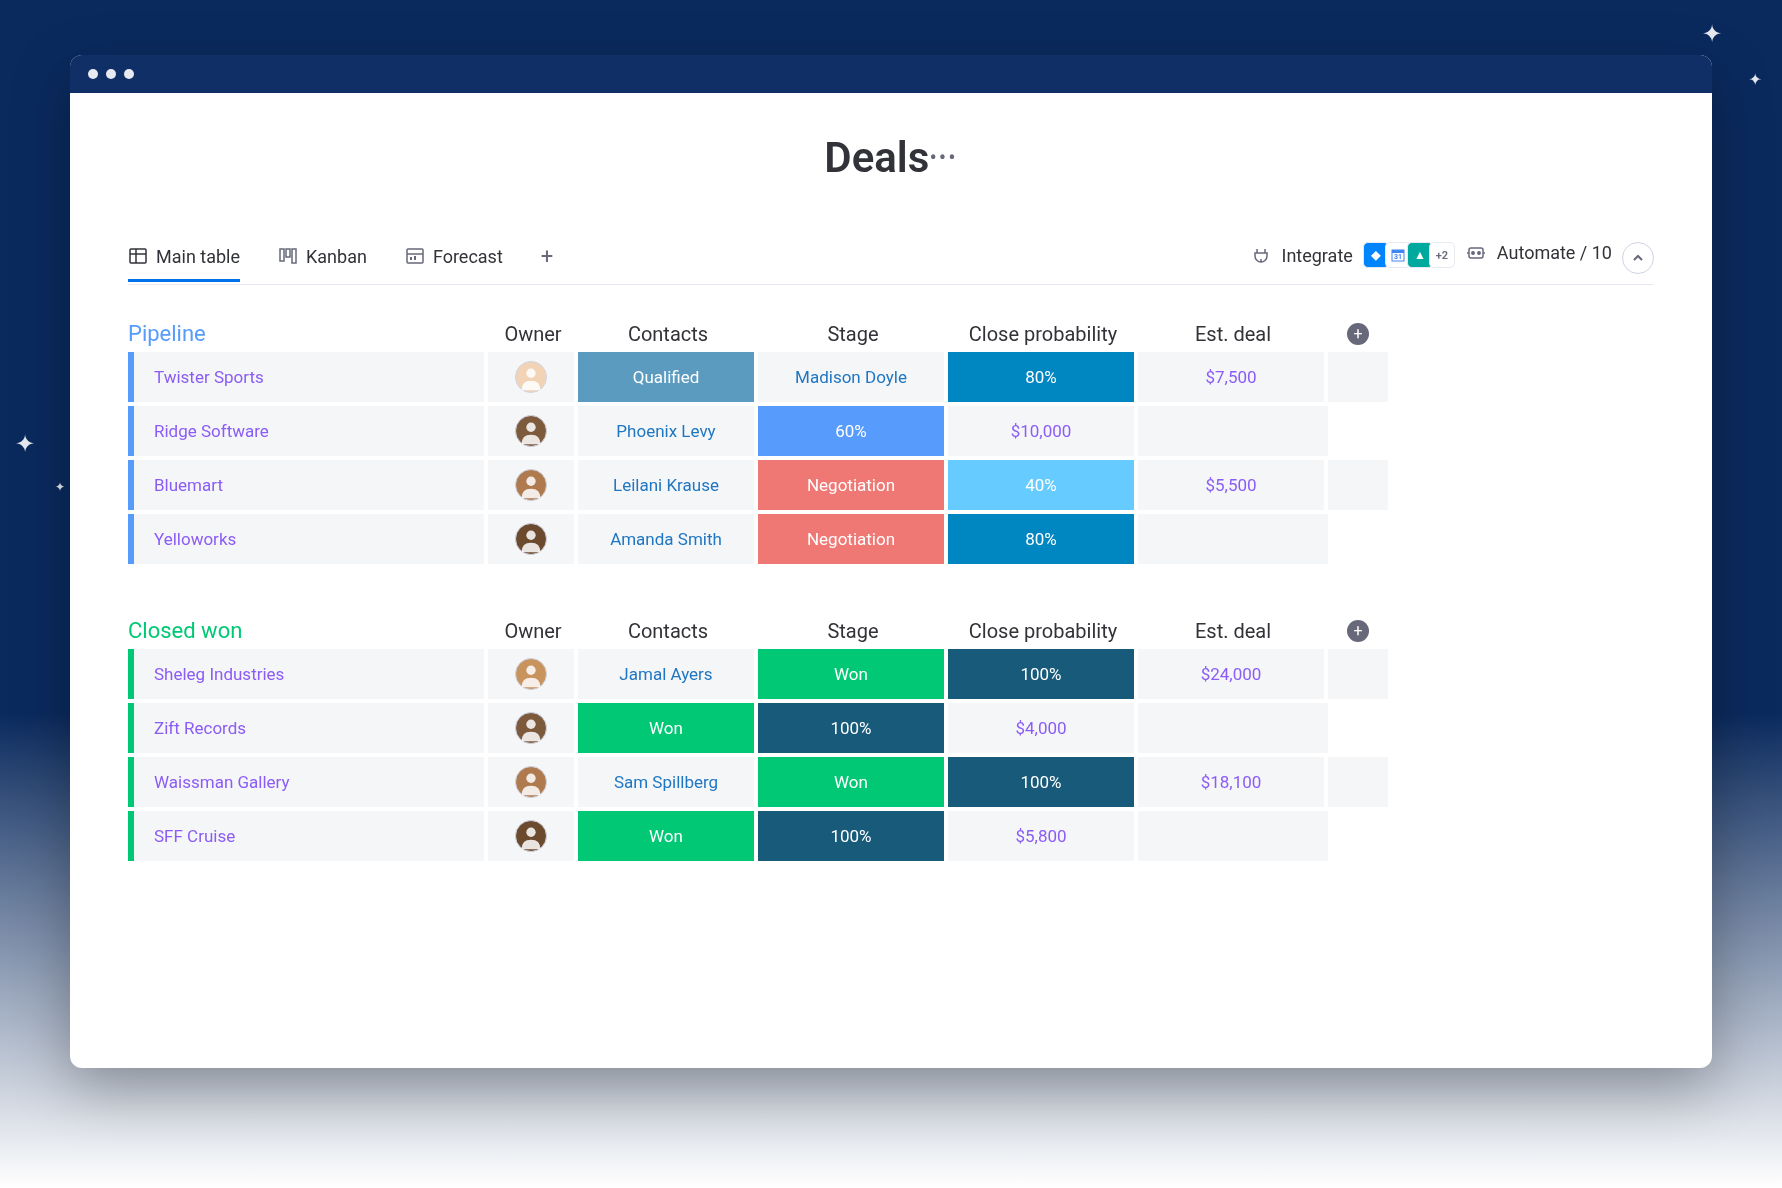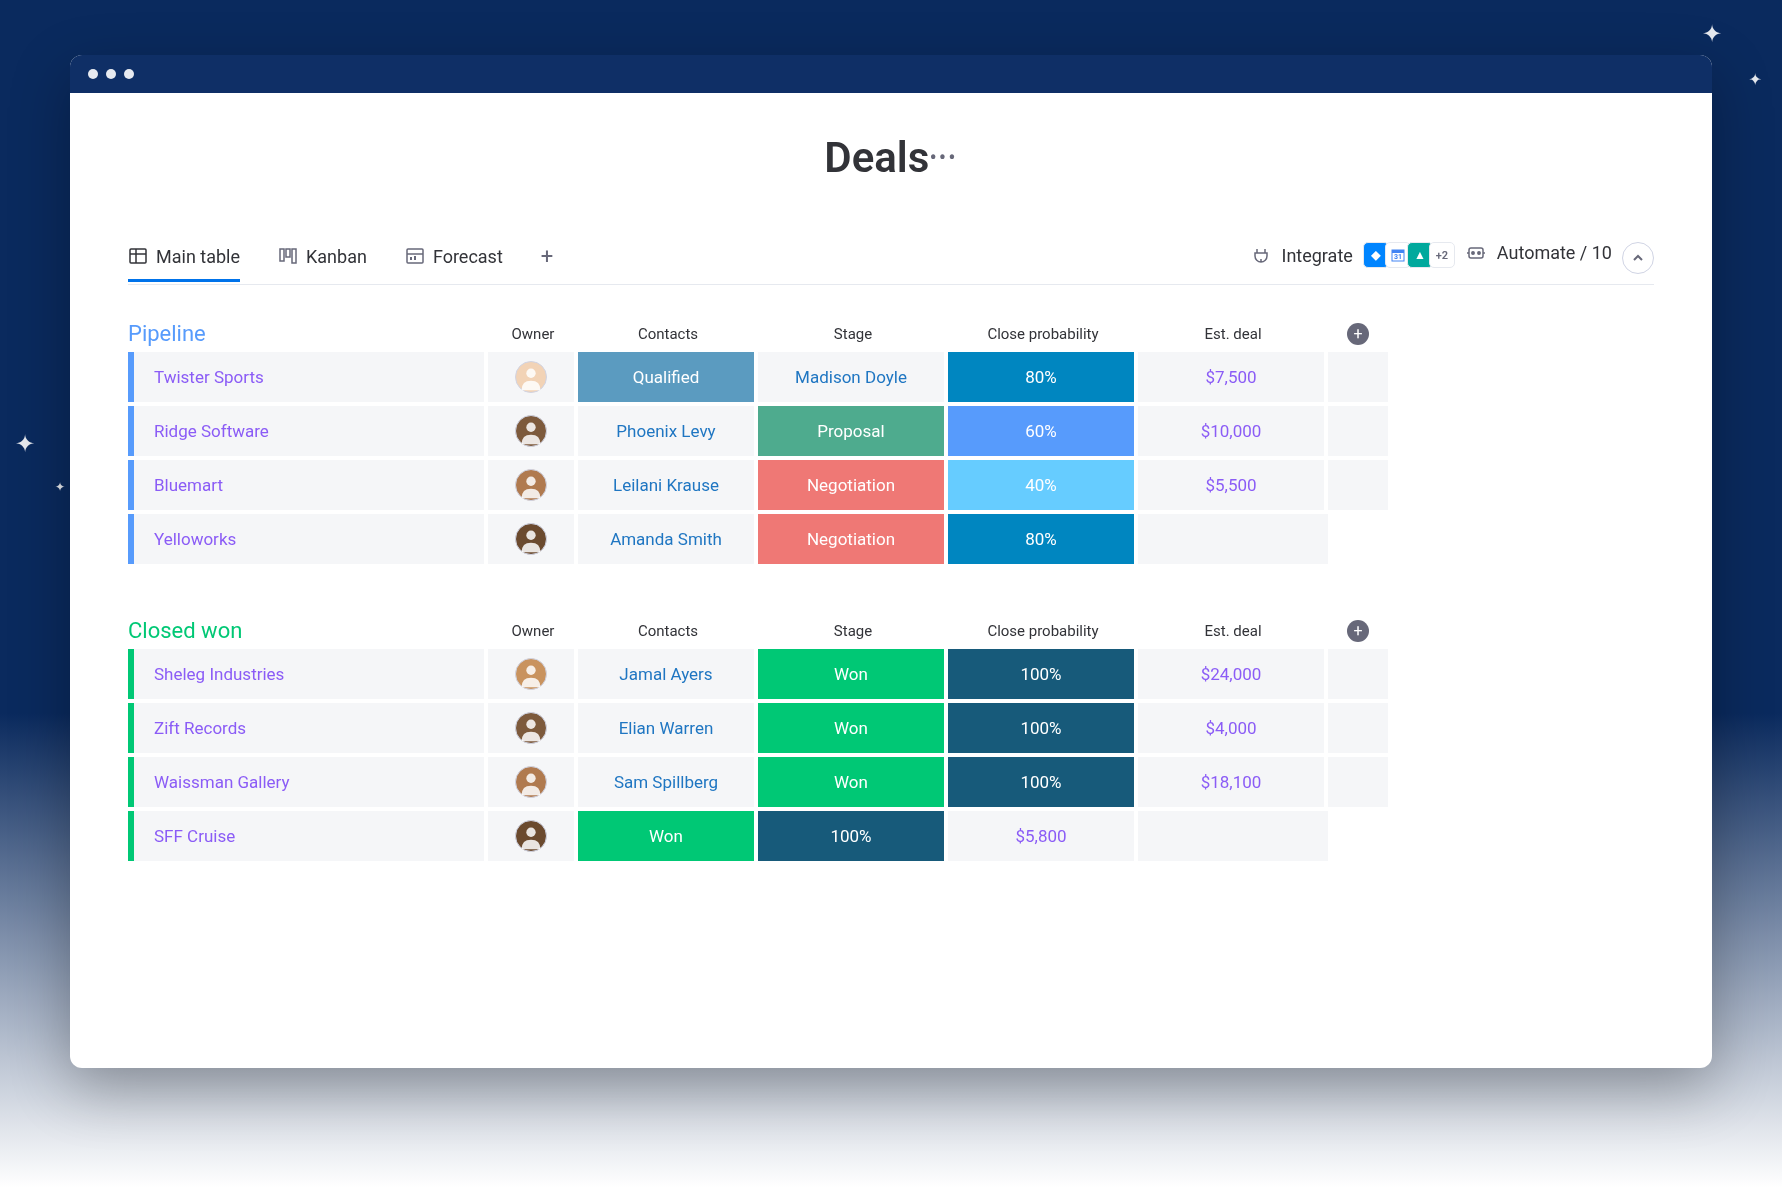--- a/index.html
+++ b/index.html
@@ -55,21 +55,21 @@
   .hex.more{background:#fff; color:#676879; font-size:11px;}
   .auto { display:flex; align-items:center; gap:10px; cursor:pointer;}
   .auto .lbl{ font-size:18px; color:#323338;}
   .collapse-btn { width:32px; height:32px; border-radius:50%; border:1px solid #d0d4e4; display:flex; align-items:center; justify-content:center; color:#676879; cursor:pointer;}
 
   .group { margin-bottom:54px;}
   .group-head { display:grid; grid-template-columns: 360px 90px 180px 190px 190px 190px 60px; align-items:center; margin-bottom:6px;margin-top:36px;}
   .group-title { font-size:22px; font-weight:400; padding-left:0;}
   .group-title.pipeline { color:#579bfc;}
   .group-title.closed { color:#00c875;}
-  .col-head { font-size:15px; color:#323338; text-align:center;}
+  .col-head { font-size:20px; color:#323338; text-align:center;}
   .add-col { width:22px; height:22px; border-radius:50%; background:#676879; color:#fff; display:flex; align-items:center; justify-content:center; font-size:16px; cursor:pointer; justify-self:center;}
 
   .row { display:grid; grid-template-columns: 360px 90px 180px 190px 190px 190px 60px; height:50px; gap:0; margin-bottom:4px;}
   .cell { background:#f5f6f8; display:flex; align-items:center; justify-content:center; font-size:17px; color:#8b5cf6; border-right:4px solid #fff;}
   .cell:last-child{border-right:none;}
   .name-cell { justify-content:flex-start; padding-left:20px; border-left:6px solid; border-right:4px solid #fff;}
   .pipeline .name-cell { border-left-color:#579bfc;}
   .closed .name-cell { border-left-color:#00c875;}
   .owner-cell { }
   .avatar { width:32px; height:32px; border-radius:50%; display:flex; align-items:center; justify-content:center; font-weight:600; font-size:15px; color:#fff; border:1px solid #d0d4e4;}
@@ -209,21 +209,20 @@
       <div class="cell name-cell">Ridge Software</div>
       <div class="cell owner-cell">
         <div class="avatar" style="background:#7d5a3c">
           <svg width="32" height="32" viewBox="0 0 32 32">
                   <circle cx="16" cy="12" r="5" fill="rgba(255,255,255,.85)"></circle>
                   <path d="M6 30 Q6 20 16 20 Q26 20 26 30 Z" fill="rgba(255,255,255,.85)"></path>
                 </svg>
         </div>
       </div>
       <div class="cell contact-cell">Phoenix Levy</div>
-      <div class="cell stage-cell" style="background:#4eab8e">Proposal</div>
       <div class="cell prob-cell" style="background:#579bfc">60%</div>
       <div class="cell deal-cell">$10,000</div>
       <div class="cell tail-cell"></div>
           </div>
           <div class="row">
       <div class="cell name-cell">Bluemart</div>
       <div class="cell owner-cell">
         <div class="avatar" style="background:#b07a4f">
           <svg width="32" height="32" viewBox="0 0 32 32">
                   <circle cx="16" cy="12" r="5" fill="rgba(255,255,255,.85)"></circle>
@@ -282,21 +281,20 @@
           <div class="row">
       <div class="cell name-cell">Zift Records</div>
       <div class="cell owner-cell">
         <div class="avatar" style="background:#7d5a3c">
           <svg width="32" height="32" viewBox="0 0 32 32">
                   <circle cx="16" cy="12" r="5" fill="rgba(255,255,255,.85)"></circle>
                   <path d="M6 30 Q6 20 16 20 Q26 20 26 30 Z" fill="rgba(255,255,255,.85)"></path>
                 </svg>
         </div>
       </div>
-      <div class="cell contact-cell">Elian Warren</div>
       <div class="cell stage-cell" style="background:#00c875">Won</div>
       <div class="cell prob-cell" style="background:#175a7a">100%</div>
       <div class="cell deal-cell">$4,000</div>
       <div class="cell tail-cell"></div>
           </div>
           <div class="row">
       <div class="cell name-cell">Waissman Gallery</div>
       <div class="cell owner-cell">
         <div class="avatar" style="background:#b07a4f">
           <svg width="32" height="32" viewBox="0 0 32 32">

